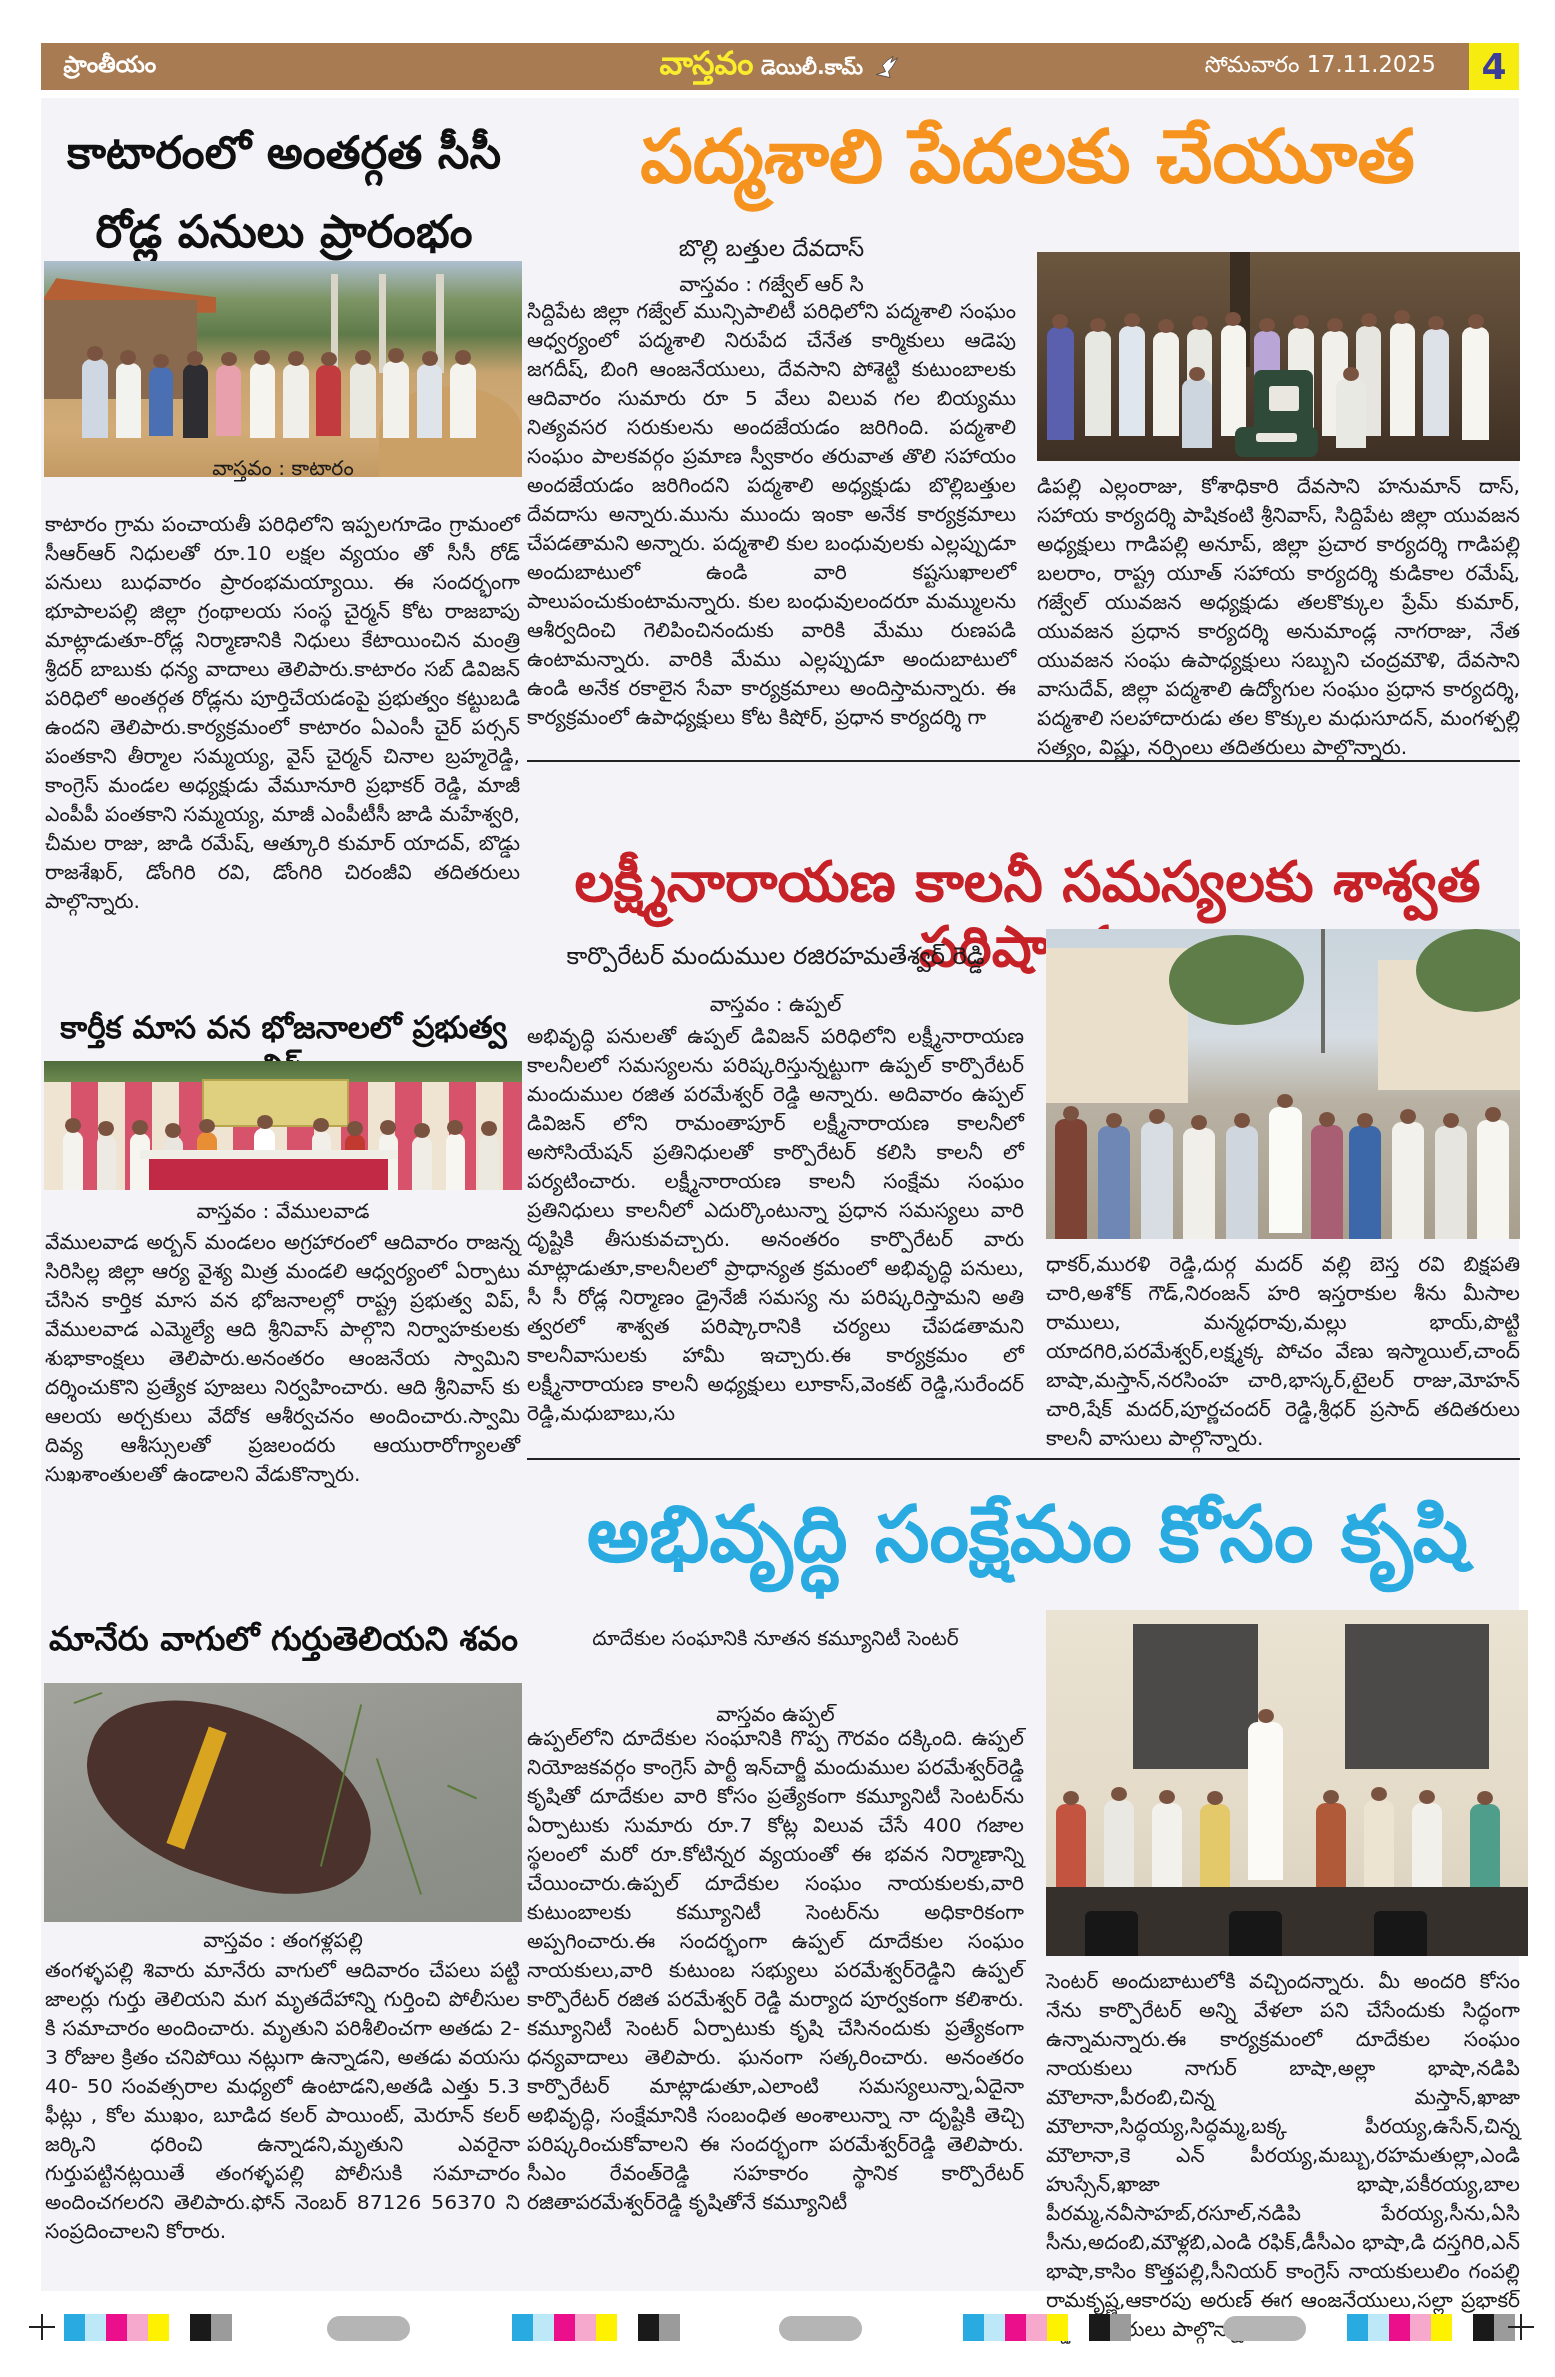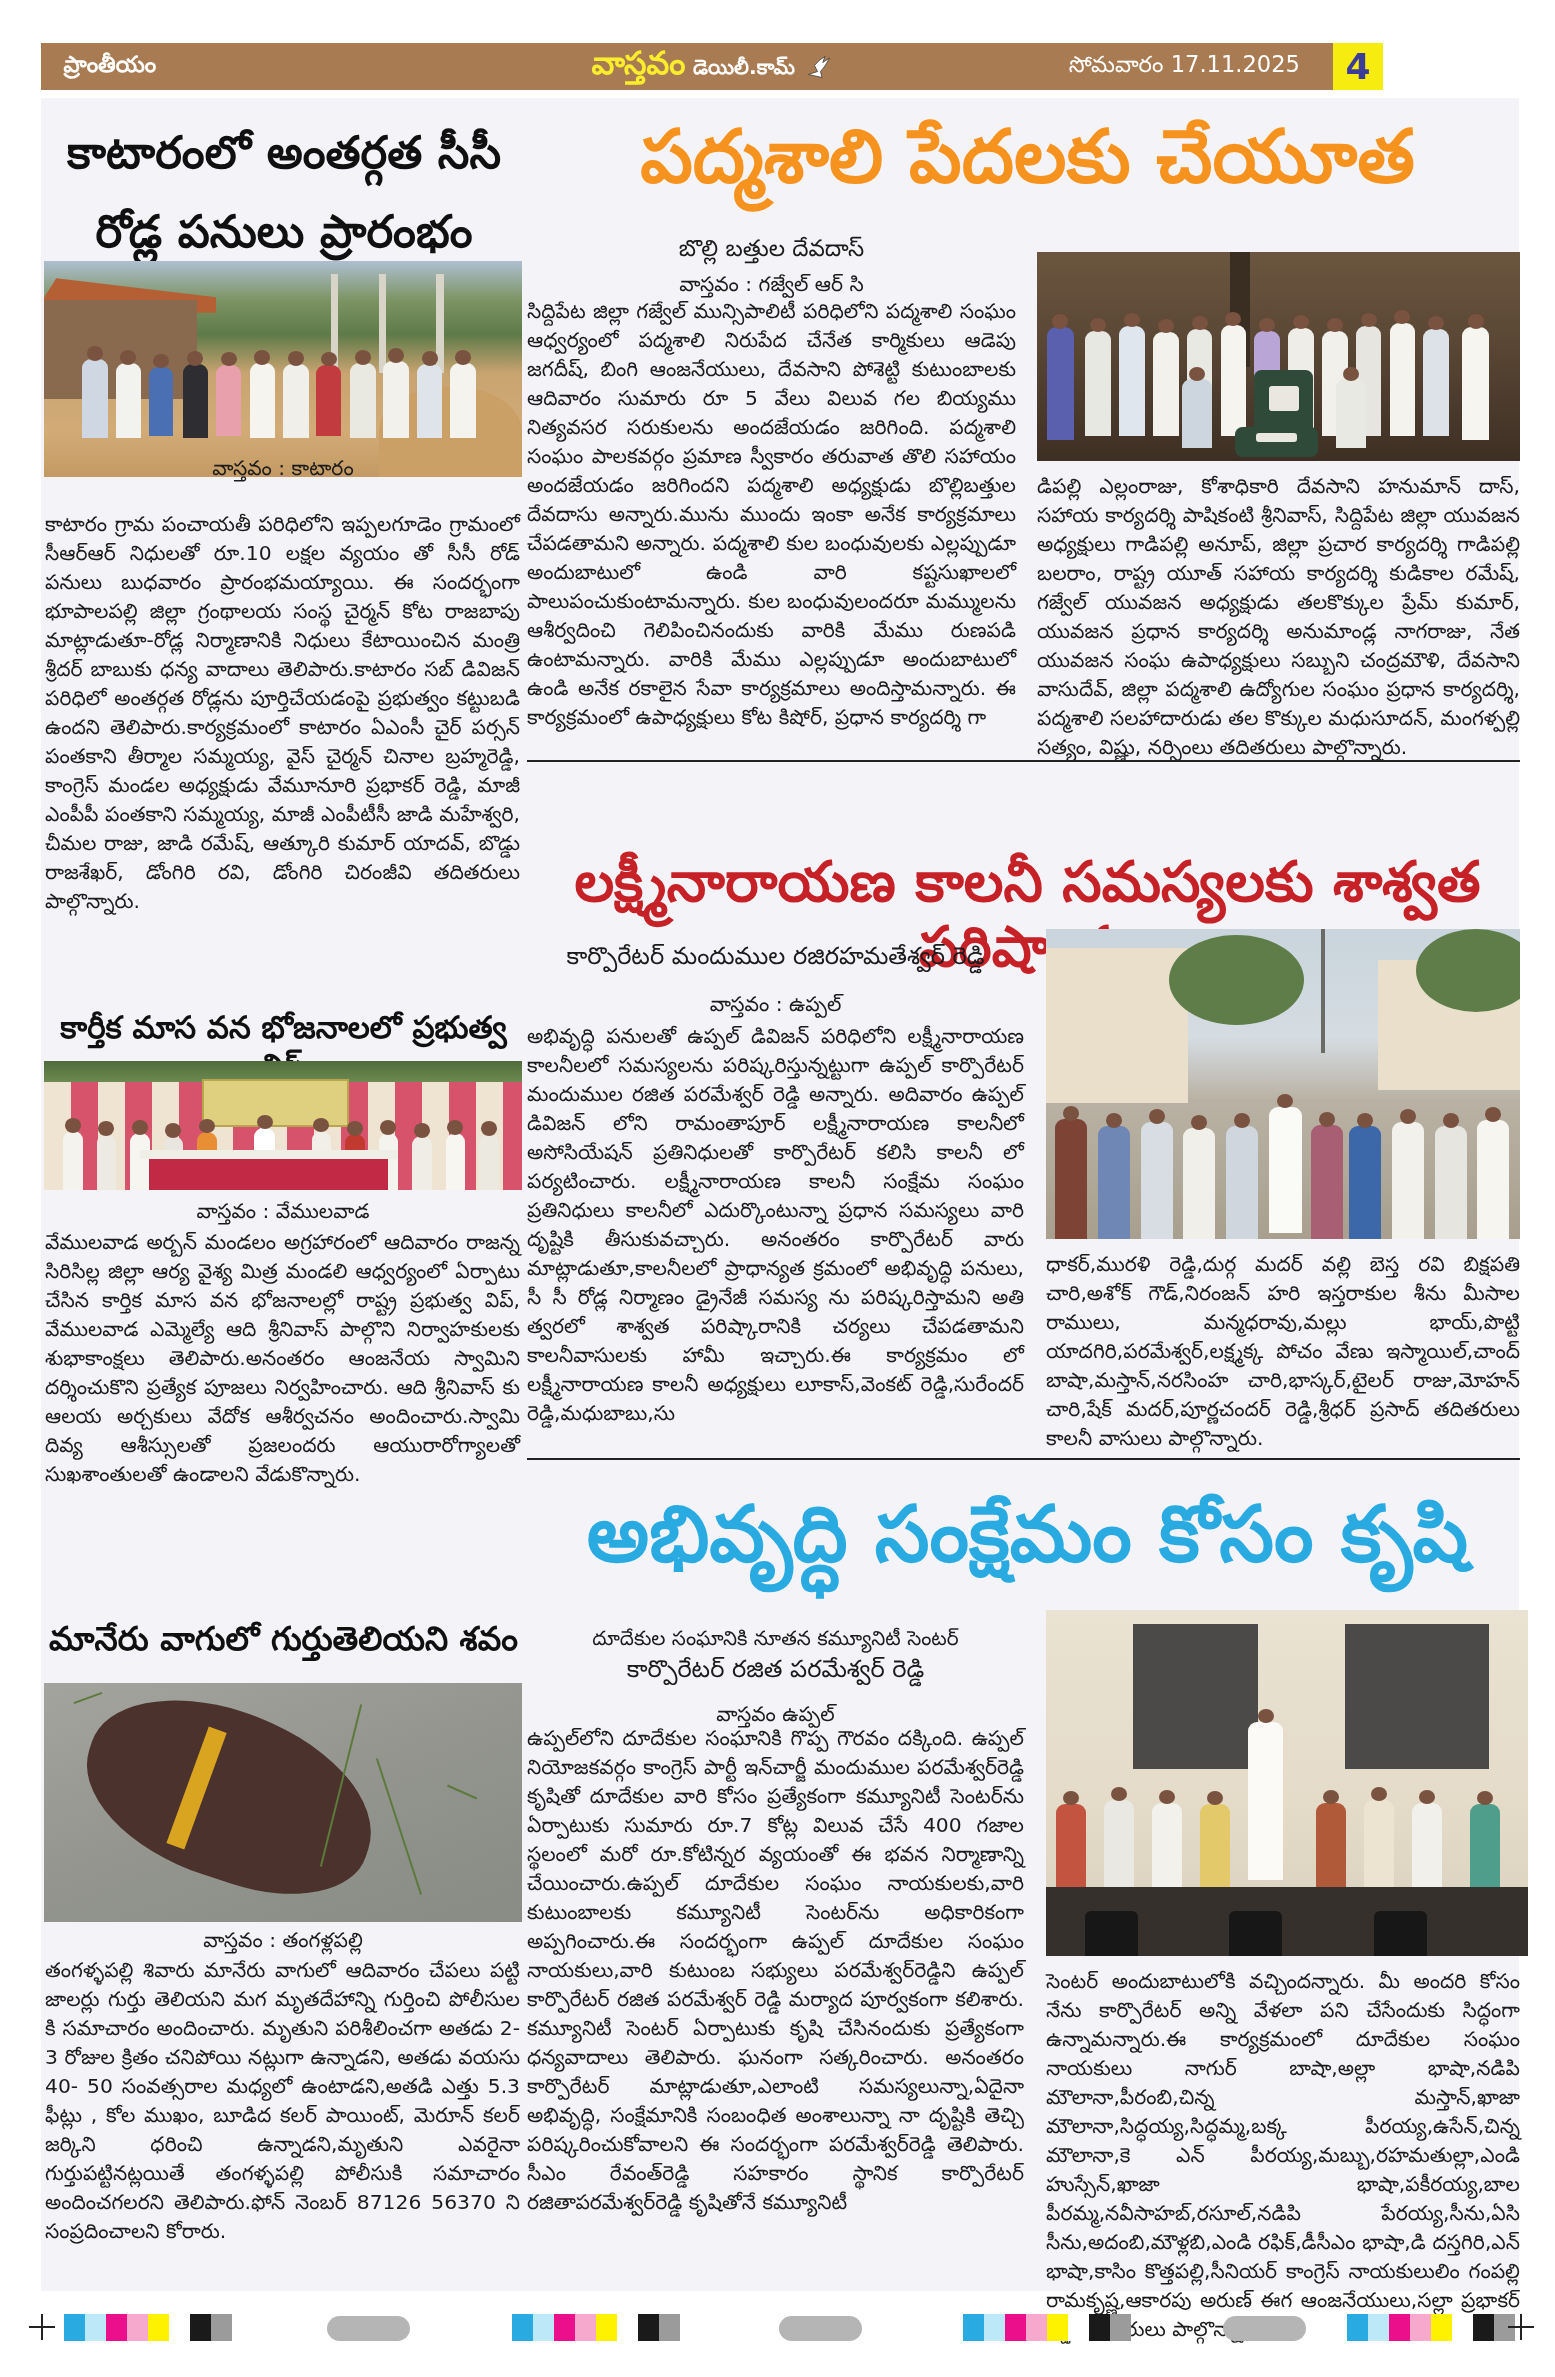--- a/index.html
+++ b/index.html
@@ -1,21 +1,21 @@
 <!DOCTYPE html>
 <html style="font-size:12px"><head>
 <meta charset="utf-8">
 <style>
   html,body{margin:0;padding:0;background:#ffffff;}
   .page{position:relative;width:1555px;height:2377px;background:#ffffff;overflow:hidden;
         font-family:"DejaVu Sans","Liberation Sans",sans-serif;color:#1b1b1b;}
   .content-tint{position:absolute;left:41px;top:98px;width:1478px;height:2193px;background:#f4f3f8;}
 
   
-  .topbar{position:absolute;left:41px;top:43px;width:1342px;height:47px;background:#a87b52;
+  .topbar{position:absolute;left:41px;top:43px;width:1478px;height:47px;background:#a87b52;
           display:flex;align-items:center;}
   .topbar .sec{color:#ffffff;font-size:22.6px;margin-left:22.6px;font-weight:bold;}
   .brand{position:absolute;left:50%;transform:translateX(-50%);display:flex;align-items:baseline;gap:7.5px;white-space:nowrap;}
   .brand-main{color:#f9ed2e;font-size:32px;font-weight:bold;}
   .brand-sub{color:#ffffff;font-size:20.3px;font-weight:bold;}
   .bird{width:30px;height:30px;align-self:center;}
   .date{position:absolute;right:83px;color:#ffffff;font-size:22.6px;}
   .pagenum{position:absolute;right:0;top:0;width:50px;height:47px;background:#f7ec0f;color:#3c3c99;
            font-size:36px;font-weight:bold;display:flex;align-items:center;justify-content:center;}
 
@@ -211,21 +211,20 @@
     <div class="person" style="left:82%;bottom:0;width:32px;height:113px;background:#e6e5df;"></div>
     <div class="person" style="left:91%;bottom:0;width:32px;height:119px;background:#f6f5f0;"></div>
   </div>
 
   <div class="body-col" style="left:527px;top:1022px;width:497px;height:406px;">అభివృద్ధి పనులతో ఉప్పల్ డివిజన్ పరిధిలోని లక్ష్మీనారాయణ కాలనీలలో సమస్యలను పరిష్కరిస్తున్నట్టుగా ఉప్పల్ కార్పొరేటర్ మందుముల రజిత పరమేశ్వర్ రెడ్డి అన్నారు. అదివారం ఉప్పల్ డివిజన్ లోని రామంతాపూర్ లక్ష్మీనారాయణ కాలనీలో అసోసియేషన్ ప్రతినిధులతో కార్పొరేటర్ కలిసి కాలనీ లో పర్యటించారు. లక్ష్మీనారాయణ కాలనీ సంక్షేమ సంఘం ప్రతినిధులు కాలనీలో ఎదుర్కొంటున్నా ప్రధాన సమస్యలు వారి దృష్టికి తీసుకువచ్చారు. అనంతరం కార్పొరేటర్ వారు మాట్లాడుతూ,కాలనీలలో ప్రాధాన్యత క్రమంలో అభివృద్ధి పనులు, సీ సీ రోడ్ల నిర్మాణం డ్రైనేజీ సమస్య ను పరిష్కరిస్తామని అతి త్వరలో శాశ్వత పరిష్కారానికి చర్యలు చేపడతామని కాలనీవాసులకు హామీ ఇచ్చారు.ఈ కార్యక్రమం లో లక్ష్మీనారాయణ కాలనీ అధ్యక్షులు లూకాస్,వెంకట్ రెడ్డి,సురేందర్ రెడ్డి,మధుబాబు,సు</div>
   <div class="body-col" style="left:1046px;top:1250px;width:474px;height:192px;">ధాకర్,మురళి రెడ్డి,దుర్గ మదర్ వల్లి బెస్త రవి బిక్షపతి చారి,అశోక్ గౌడ్,నిరంజన్ హరి ఇస్తరాకుల శీను మీసాల రాములు, మన్మధరావు,మల్లు భాయ్,పొట్టి యాదగిరి,పరమేశ్వర్,లక్ష్మక్క పోచం వేణు ఇస్మాయిల్,చాంద్ బాషా,మస్తాన్,నరసింహ చారి,భాస్కర్,టైలర్ రాజు,మోహన్ చారి,షేక్ మదర్,పూర్ణచందర్ రెడ్డి,శ్రీధర్ ప్రసాద్ తదితరులు కాలనీ వాసులు పాల్గొన్నారు.</div>
   <div class="rule" style="left:527px;top:1458px;width:993px;"></div>
 
   <div class="hl" style="left:527px;top:1488px;width:1001px;font-size:78px;line-height:92px;color:#29abe2;">అభివృద్ధి సంక్షేమం కోసం కృషి</div>
   <div class="cap" style="left:527px;top:1626px;width:497px;font-size:20px;text-align:center;">దూదేకుల సంఘానికి నూతన కమ్యూనిటీ సెంటర్</div>
-  <div class="cap" style="left:527px;top:1655px;width:497px;font-size:24px;">కార్పొరేటర్ రజిత పరమేశ్వర్ రెడ్డి</div>
   <div class="cap" style="left:527px;top:1702px;width:497px;">వాస్తవం ఉప్పల్</div>
 
   <div class="photo photoC3" style="left:1046px;top:1610px;width:482px;height:346px;">
     <div class="blind" style="left:18%;width:26%;"></div>
     <div class="blind" style="left:62%;width:30%;"></div>
     <div class="person" style="left:42%;bottom:22%;width:35px;height:158px;background:#fbfaf6;"></div>
     <div class="person" style="left:2%;bottom:20%;width:30px;height:83px;background:#c3543f;"></div>
     <div class="person" style="left:12%;bottom:20%;width:30px;height:87px;background:#e9e8e2;"></div>
     <div class="person" style="left:22%;bottom:20%;width:30px;height:84px;background:#f2f1ec;"></div>
     <div class="person" style="left:32%;bottom:20%;width:30px;height:83px;background:#e3c96a;"></div>

